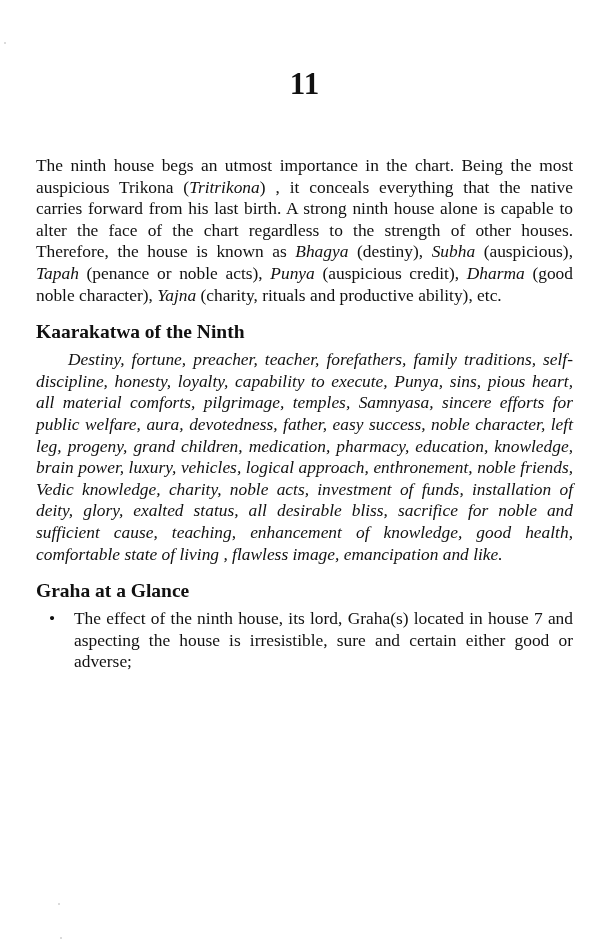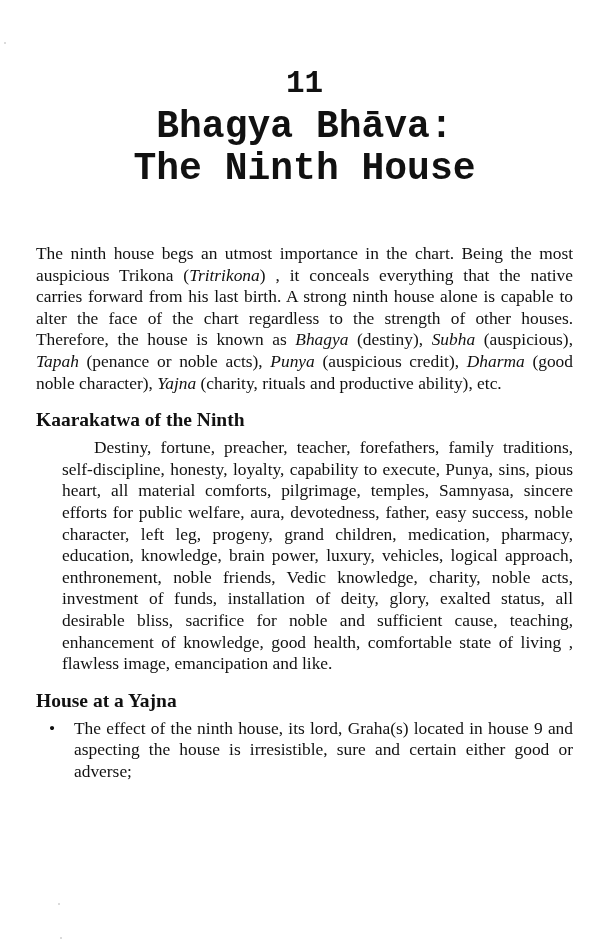--- a/index.html
+++ b/index.html
@@ -18,21 +18,20 @@
   .page {
     position: absolute;
     left: 36px;
     top: 0;
     width: 537px;
   }
   .chapter-head {
     text-align: center;
     font-weight: bold;
     margin-top: 66px;
-    font-family: Liberation Mono, monospace;
   }
   .chapter-num {
     font-size: 31px;
     line-height: 36px;
     letter-spacing: 0;
   }
   .chapter-title {
     font-size: 38px;
     line-height: 42px;
     margin-top: 4px;
@@ -49,22 +48,22 @@
   .section-heading {
     font-weight: bold;
     font-size: 19.5px;
     line-height: 24px;
     margin: 14px 0 5px 0;
   }
   .lead {
     margin-bottom: 2px;
   }
   .kaaraka-list {
+    font-style: italic;
     text-indent: 32px;
-    margin-left: 26px;
   }
   .bullet-list {
     list-style: none;
     margin: 0;
     padding: 0;
   }
   .bullet-item {
     position: relative;
     padding-left: 38px;
   }
@@ -86,36 +85,32 @@
 <body>
 
 <div class="speck" style="left:4px;top:42px;"></div>
 <div class="speck" style="left:58px;top:903px;"></div>
 <div class="speck" style="left:60px;top:937px;"></div>
 
 <div class="page">
 
   <header class="chapter-head">
     <div class="chapter-num">11</div>
-    <div class="chapter-title">
-      <div>Bhagya Bhāva:</div>
-      <div>The Ninth House</div>
-    </div>
   </header>
 
   <p class="para intro" id="intro-para"><span>The ninth house begs an utmost importance in the chart. Being the most auspicious Trikona (</span><i>Tritrikona</i><span>) , it conceals everything that the native carries forward from his last birth. A strong ninth house alone is capable to alter the face of the chart regardless to the strength of other houses. Therefore, the house is known as </span><i>Bhagya</i><span> (destiny), </span><i>Subha</i><span> (auspicious), </span><i>Tapah</i><span> (penance or noble acts), </span><i>Punya</i><span> (auspicious credit), </span><i>Dharma</i><span> (good noble character), </span><i>Yajna</i><span> (charity, rituals and productive ability), etc.</span></p>
 
   <section>
     <h2 class="section-heading">Kaarakatwa of the Ninth</h2>
     <p class="para karaka-list kaarakatwa-list kaarakatwa-italic kaarakatwa kaarakatwa-p kaarakatwa-text kaarakatwa-body kaarakatwa-items kaarakatwa-l karaka kaarakatwa-indented kaarakatwa-block kaarakatwa-para kaarakatwa-list-text kaarakatwa-signif kaarakatwa-it kaarakatwa-x kaarakatwa-y kaarakatwa-z kaarakatwa-w kaarakatwa-v kaarakatwa-u kaarakatwa-t kaarakatwa-s kaarakatwa-r kaarakatwa-q kaarakatwa-o kaarakatwa-n kaarakatwa-m kaarakatwa-k kaarakatwa-j kaarakatwa-i kaarakatwa-h kaarakatwa-g kaarakatwa-f kaarakatwa-e kaarakatwa-d kaarakatwa-c kaarakatwa-b kaarakatwa-a kaaraka-list">Destiny, fortune, preacher, teacher, forefathers, family traditions, self-discipline, honesty, loyalty, capability to execute, Punya, sins, pious heart, all material comforts, pilgrimage, temples, Samnyasa, sincere efforts for public welfare, aura, devotedness, father, easy success, noble character, left leg, progeny, grand children, medication, pharmacy, education, knowledge, brain power, luxury, vehicles, logical approach, enthronement, noble friends, Vedic knowledge, charity, noble acts, investment of funds, installation of deity, glory, exalted status, all desirable bliss, sacrifice for noble and sufficient cause, teaching, enhancement of knowledge, good health, comfortable state of living , flawless image, emancipation and like.</p>
   </section>
 
   <section>
-    <h2 class="section-heading">House at a Yajna</h2>
+    <h2 class="section-heading">Graha at a Glance</h2>
     <ul class="bullet-list">
       <li class="para bullet-item">
         <span class="bullet-glyph">•</span>
-        <span>The effect of the ninth house, its lord, Graha(s) located in house 9 and aspecting the house is irresistible, sure and certain either good or adverse;</span>
+        <span>The effect of the ninth house, its lord, Graha(s) located in house 7 and aspecting the house is irresistible, sure and certain either good or adverse;</span>
       </li>
     </ul>
   </section>
 
 </div>
 
 </body></html>

